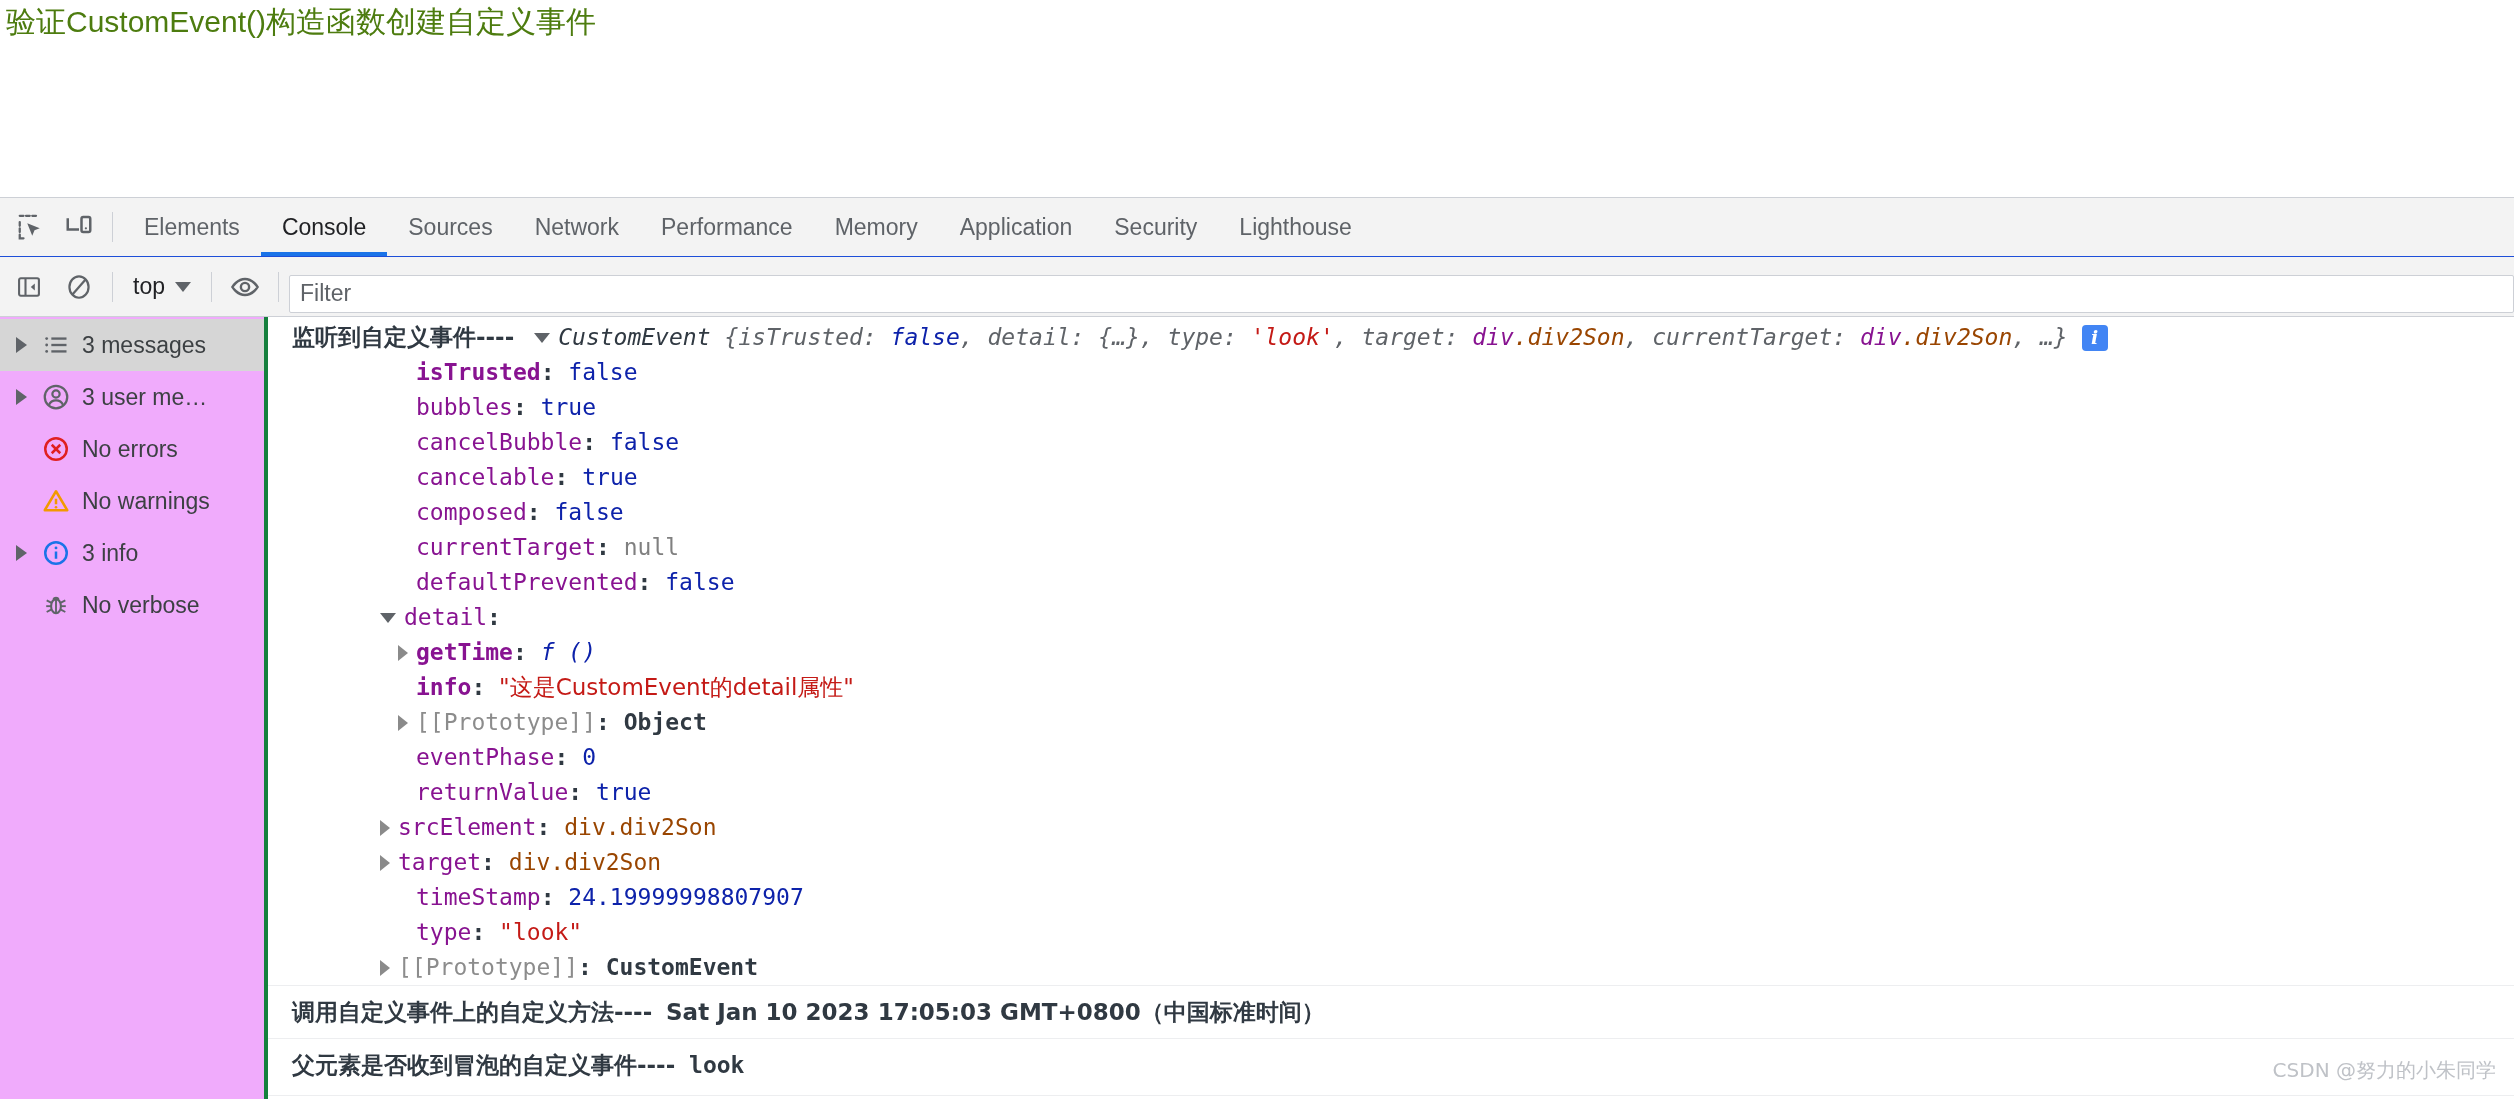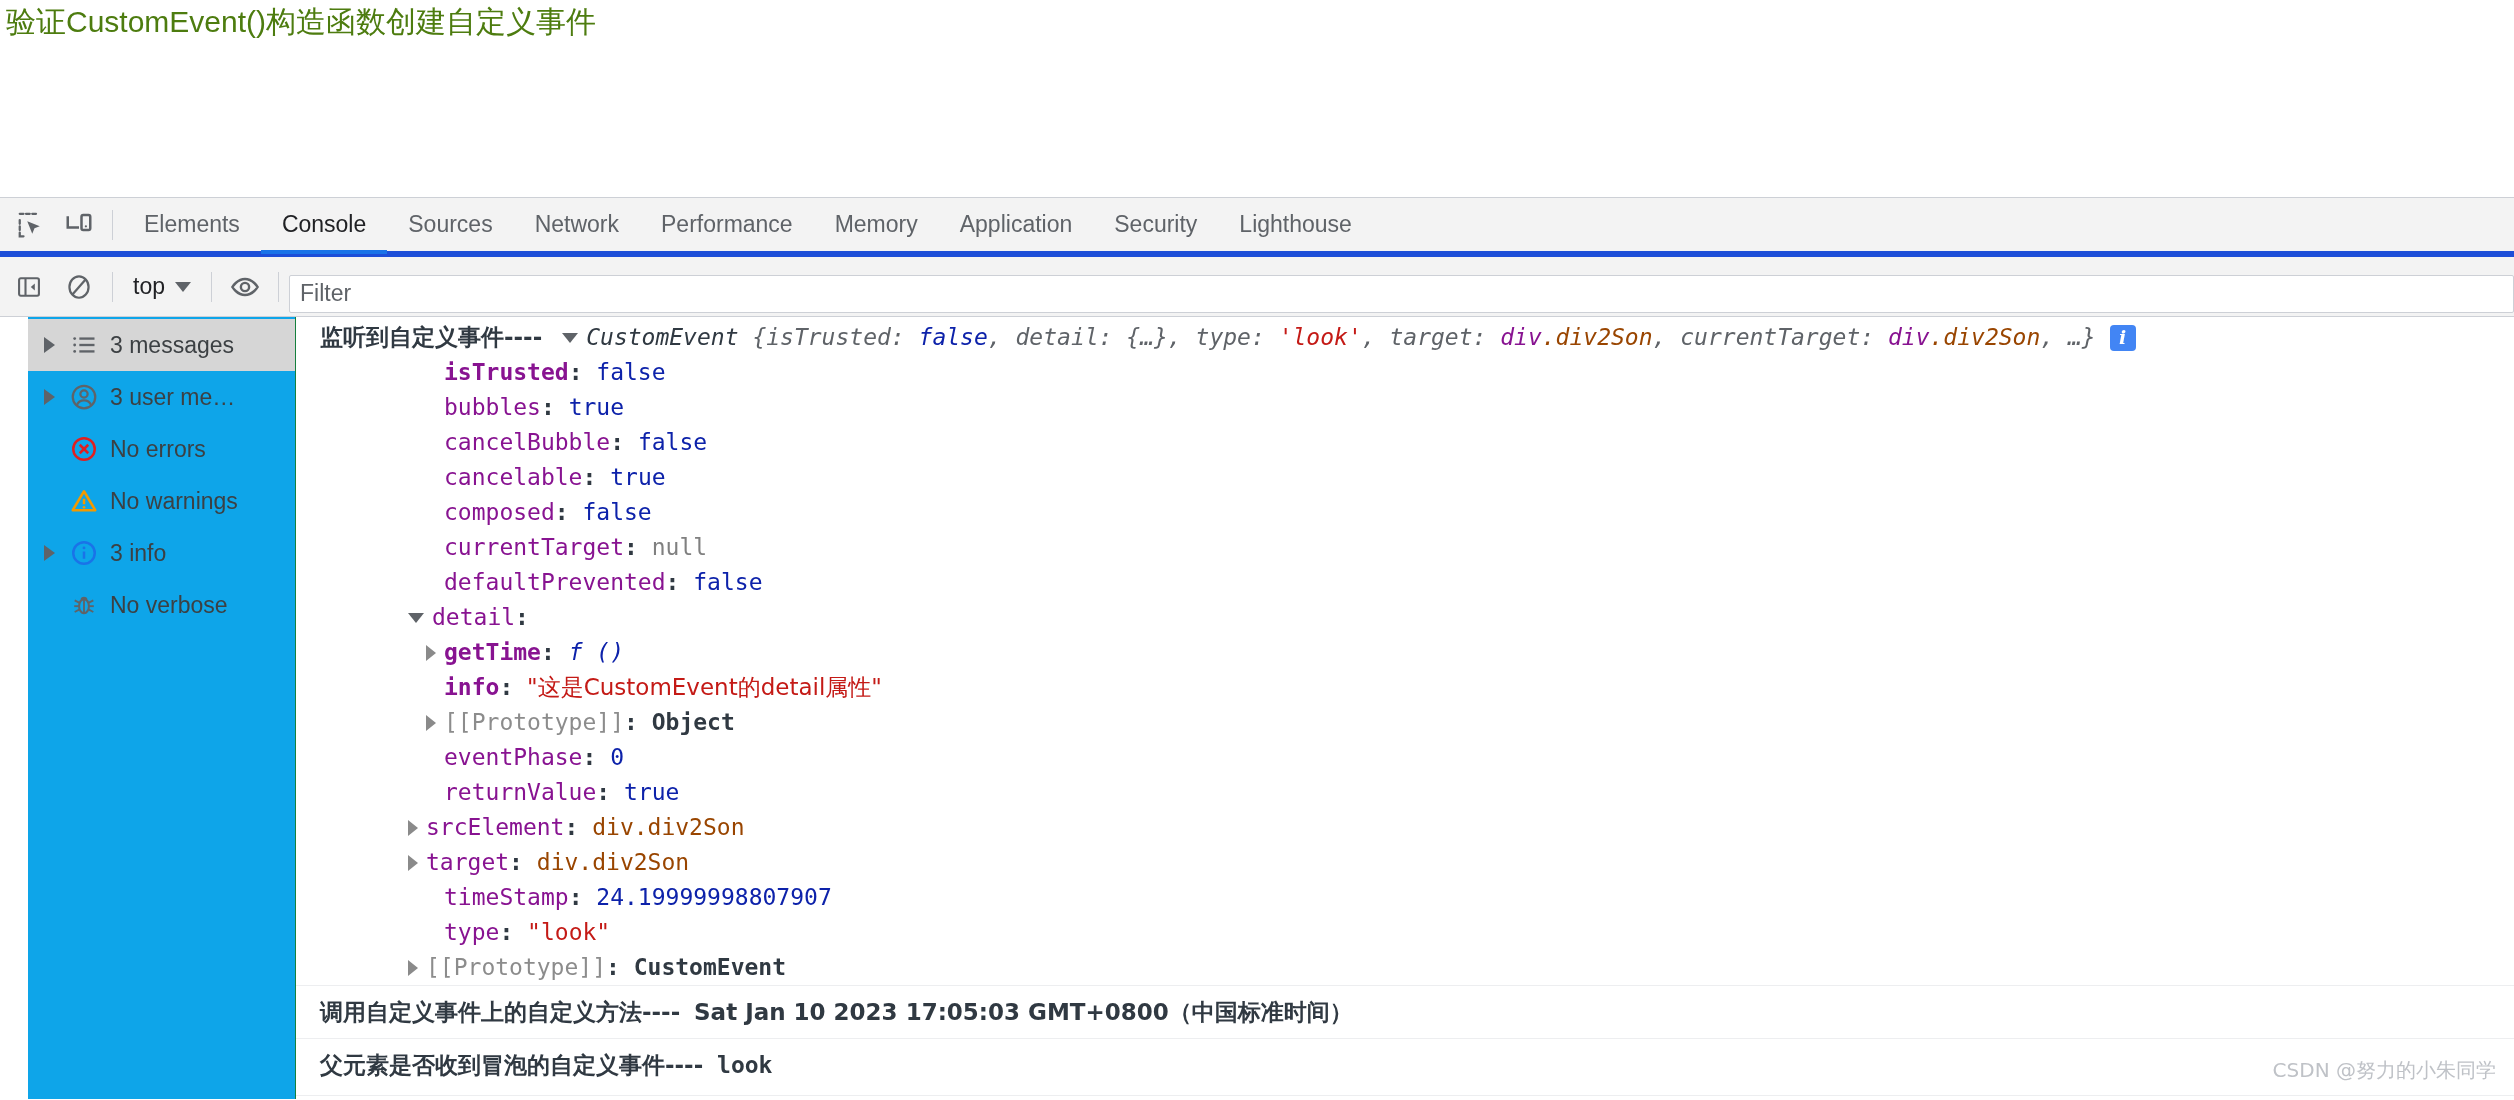--- a/index.html
+++ b/index.html
@@ -44,21 +44,21 @@
     background: #ffffff;
     border-top: 1px solid #cdd0d6;
     box-sizing: border-box;
   }
 
   
   #tabstrip {
     position: relative;
     height: 59px;
     background: #f3f3f3;
-    border-bottom: 6px solid #1d4ed8;
+    border-bottom: 1px solid #1d4ed8;
     display: flex;
     align-items: center;
     box-sizing: border-box;
   }
   .tool-icon {
     width: 46px;
     height: 46px;
     display: flex;
     align-items: center;
     justify-content: center;
@@ -150,25 +150,24 @@
     position: relative;
     display: flex;
     height: 782px;
     box-sizing: border-box;
   }
 
   
   #console-sidebar {
     width: 268px;
     flex: 0 0 268px;
-    background: #0ea5e9;
-    border-right: 1px solid #15803d;
+    background: #f0abfc;
+    border-right: 4px solid #15803d;
     box-sizing: border-box;
     padding-top: 2px;
-    margin-left: 28px;
   }
   .side-row {
     display: flex;
     align-items: center;
     height: 52px;
     font-size: 23px;
     color: #3c4043;
     padding-left: 8px;
     box-sizing: border-box;
     white-space: nowrap;

